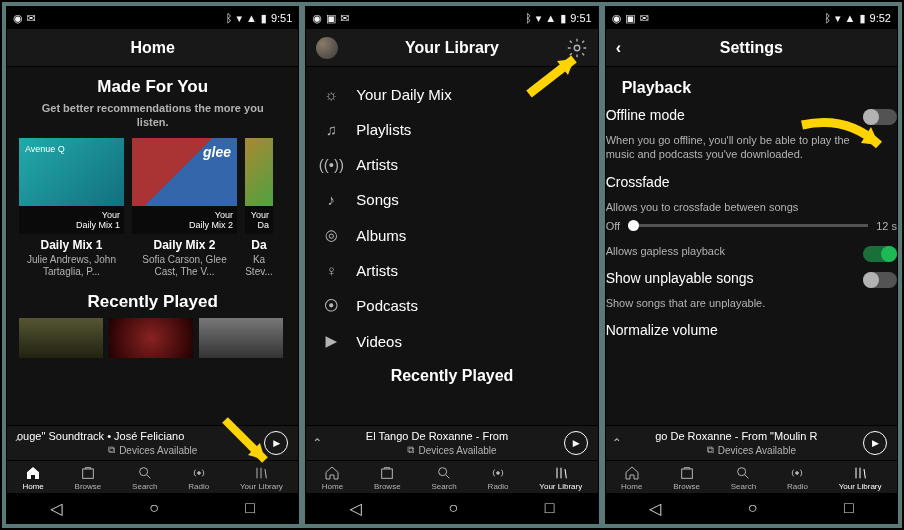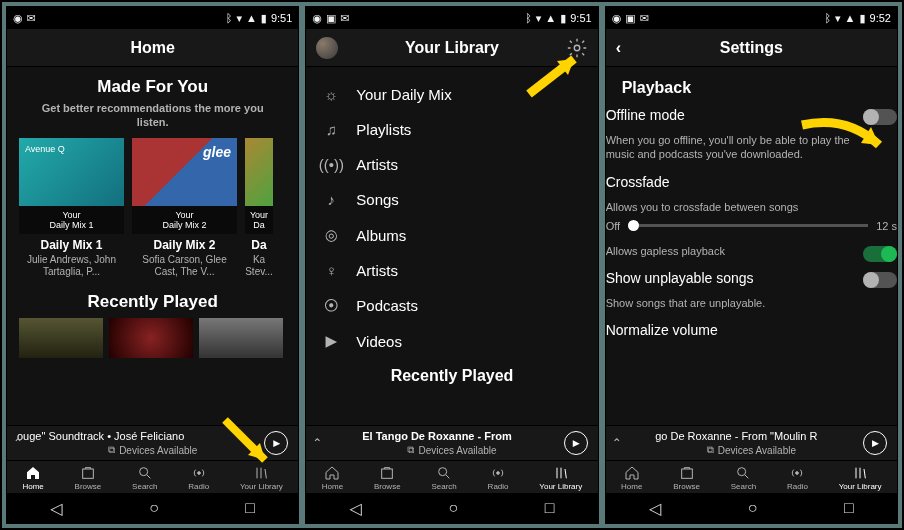--- a/index.html
+++ b/index.html
@@ -93,21 +93,21 @@
   .card.cut { flex: 0 0 28px; }
   .card .cover {
     width: 100%; height: 96px;
     background: #333;
     position: relative;
     overflow: hidden;
   }
   .cover .strip {
     position: absolute; bottom: 0; left: 0; right: 0;
     background: #0a0a0a; color: #fff;
-    font-size: 9px; padding: 4px; text-align: center;
+    font-size: 9px; padding: 4px; text-align: right;
   }
   .cover.mix1 { background: linear-gradient(135deg,#2aa,#167); }
   .cover.mix2 { background: linear-gradient(135deg,#a33 0 40%,#36a 40%); }
   .cover.mix3 { background: linear-gradient(135deg,#a83,#3a4); }
   .cover.mix1::before {
     content:"Avenue Q"; position:absolute; top:6px; left:6px; font-size:9px; color:#fff;
   }
   .cover.mix2::before {
     content:"glee"; position:absolute; top:6px; right:6px; font-size:14px; font-weight:bold; font-style:italic; color:#fff;
   }
@@ -389,21 +389,21 @@
       <li>
           <span class="lib-icon">▶</span>
           <span>Videos</span>
         </li>
     </ul>
     <div class="lib-section-title">Recently Played</div>
   </div>
 
   <div class="nowplaying">
     <span class="np-chevron">⌃</span>
-    <div class="line1" style="text-align:center;font-weight:bold;">El Tango De Roxanne - From</div>
+    <div class="line1" style="text-align:center;">El Tango De Roxanne - From</div>
     <div class="line2">
       <span>⧉</span>
       <span>Devices Available</span>
     </div>
     <div class="play-btn"></div>
   </div>
 
   <div class="bottomnav">
     <div class="nav-item">
         <svg class="nicon" viewBox="0 0 24 24" width="16" fill="none" stroke="currentColor" stroke-width="1.5">

